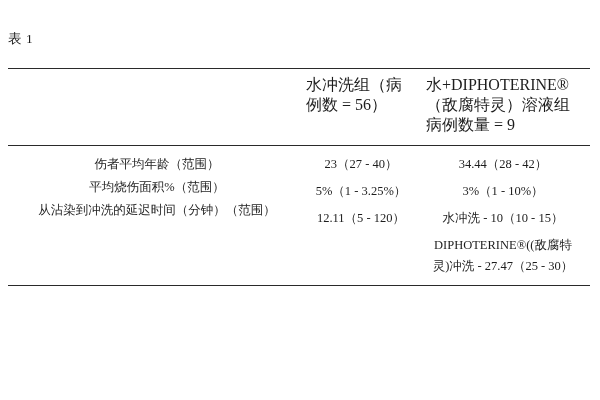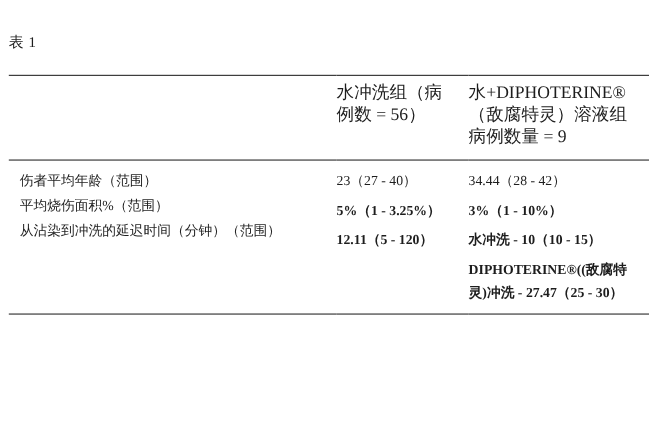--- a/index.html
+++ b/index.html
@@ -57,34 +57,34 @@
   }
   table.data tbody td {
     vertical-align: top;
     font-size: 12.5px;
     line-height: 21px;
     padding: 8px 10px 8px 0;
     color: #1d1d1d;
   }
   table.data tbody tr {
     border-bottom: 1px solid #2a2a2a;
+    text-align: center;
   }
   .rowlabel {
     padding-left: 10px !important;
   }
   .cellblock {
     display: block;
     white-space: pre-line;
   }
   .rowlabel .cellblock + .cellblock {
     margin-top: 2px;
   }
   .colcell .cellblock + .cellblock {
     margin-top: 6px;
-    font-weight: bold;
   }
   .hdr-empty { padding: 0; }
 </style>
 </head>
 <body>
 
 <div class="page">
 
   <div class="caption">
     <div class="cap-line">表 1</div>

